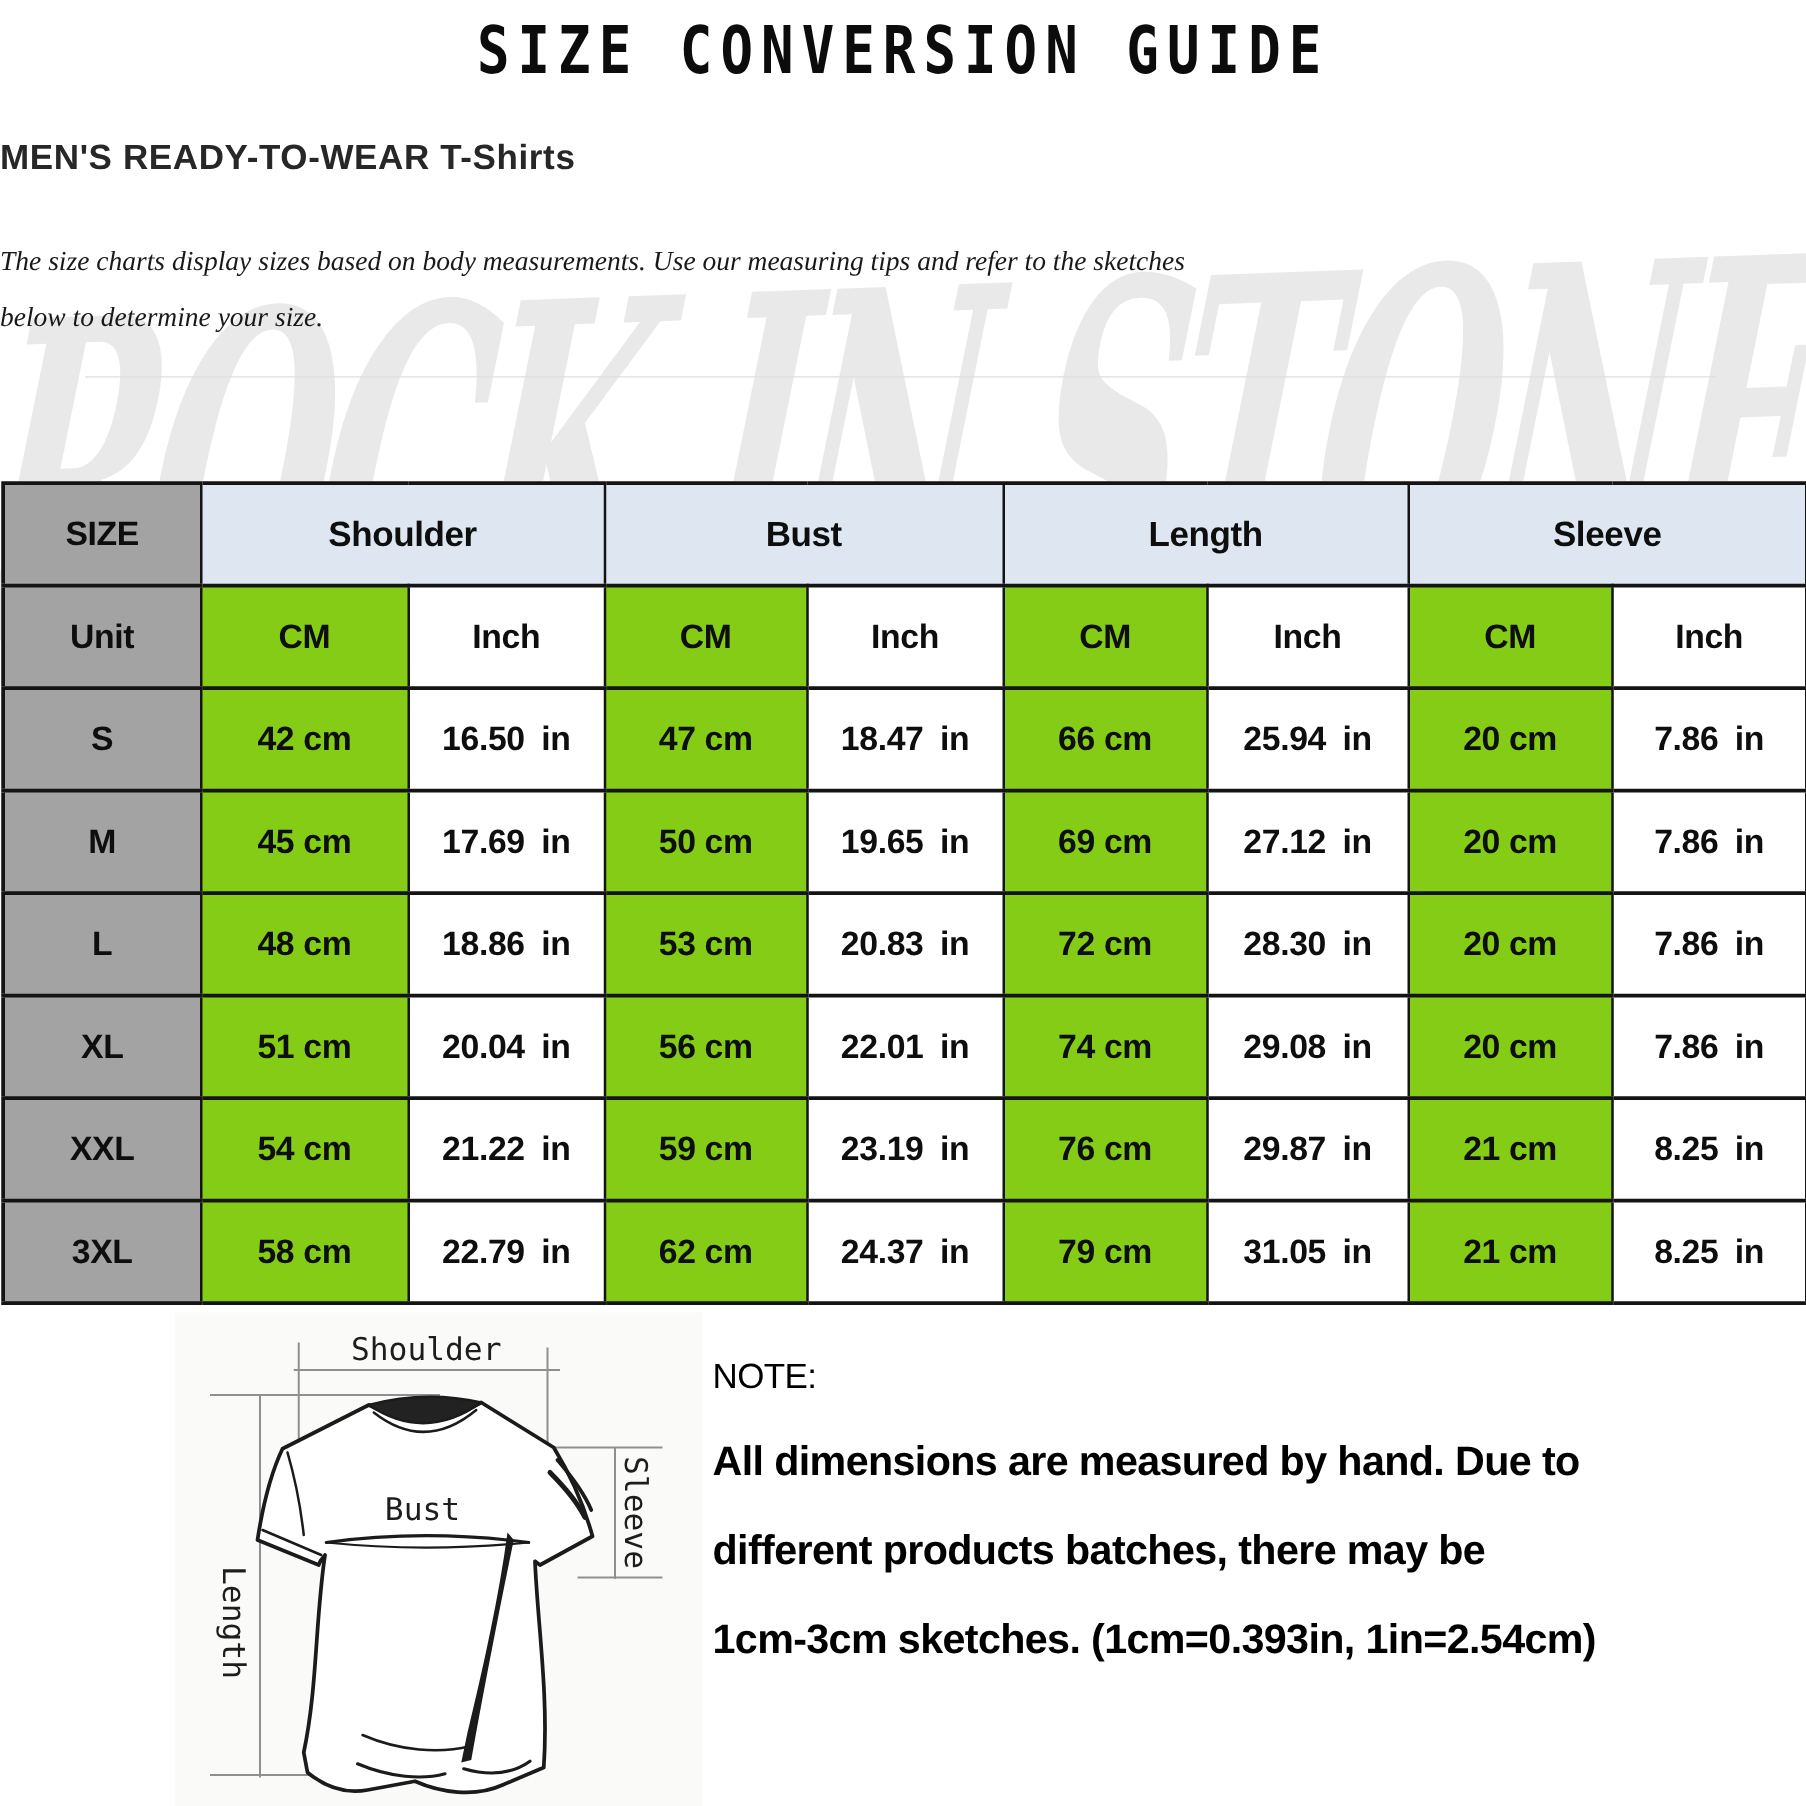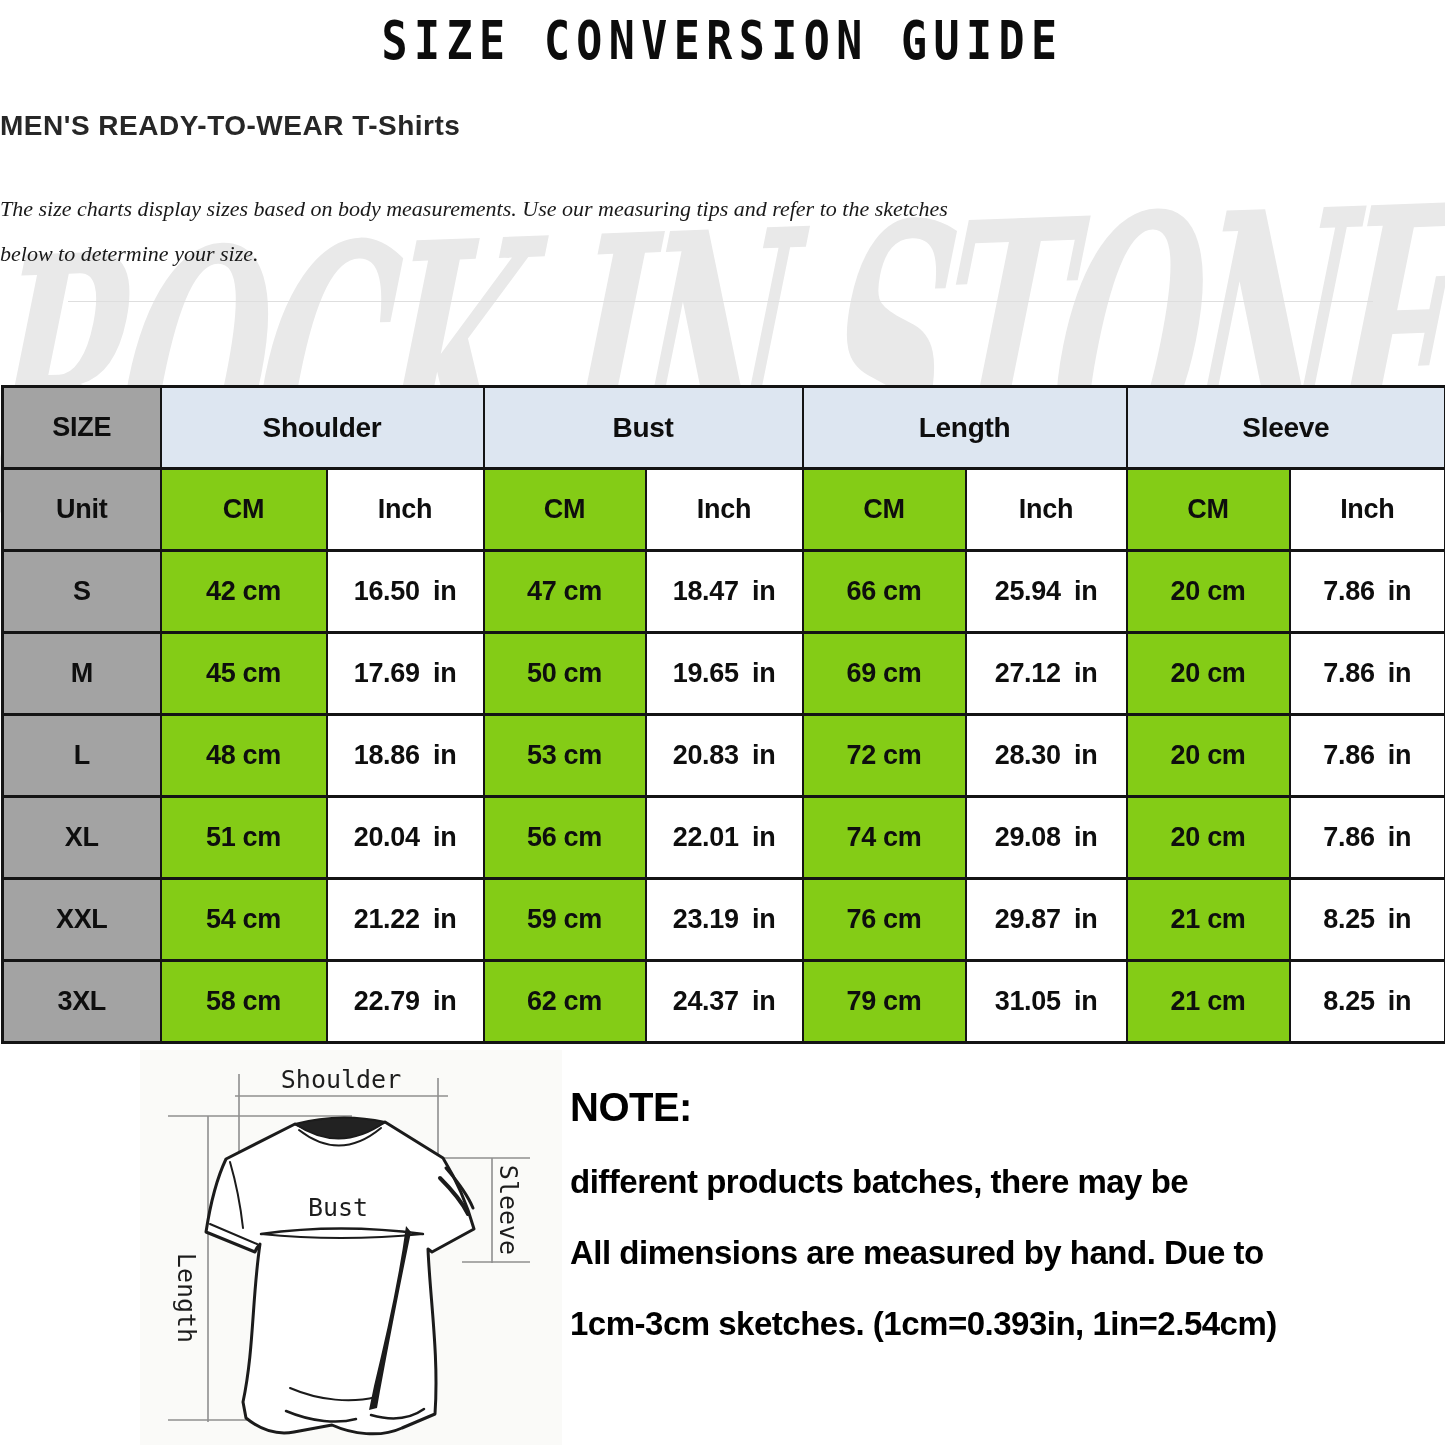--- a/index.html
+++ b/index.html
@@ -74,21 +74,21 @@
   .size-table .c-first{ background:#a3a3a3; }
   .size-table td.c-inch { word-spacing:6px; }
   
   .diagram {
     position:absolute; left:140px; top:1050px; width:422px; height:395px;
     background:#fafaf8; z-index:2;
   }
   .note {
     position:absolute; left:570px; top:1085px; width:810px; z-index:2;
   }
-  .note-heading { font-weight:bold; font-size:40px; letter-spacing:-0.5px; }
+  .note-heading { font-weight:normal; font-size:28px; letter-spacing:-0.5px; }
   .note-line    { font-weight:bold; font-size:33px; letter-spacing:-0.5px; margin-top:33px; }
 </style>
 </head>
 <body>
 
 <div class="page">
 
   <div class="watermark">ROCK IN STONE</div>
 
   <div class="title">SIZE CONVERSION GUIDE</div>
@@ -263,18 +263,18 @@
         <text x="201" y="38" text-anchor="middle">Shoulder</text>
         <text x="198" y="166" text-anchor="middle">Bust</text>
         <text x="38" y="248" text-anchor="middle" transform="rotate(90 38 248)">Length</text>
         <text x="360" y="160" text-anchor="middle" transform="rotate(90 360 160)">Sleeve</text>
       </g>
     </svg>
   </div>
 
   <div class="note">
     <div class="note-heading">NOTE:</div>
+    <div class="note-line">All dimensions are measured by hand. Due to</div>
     <div class="note-line">different products batches, there may be</div>
-    <div class="note-line">All dimensions are measured by hand. Due to</div>
     <div class="note-line">1cm-3cm sketches. (1cm=0.393in, 1in=2.54cm)</div>
   </div>
 
 </div>
 
 </body></html>

